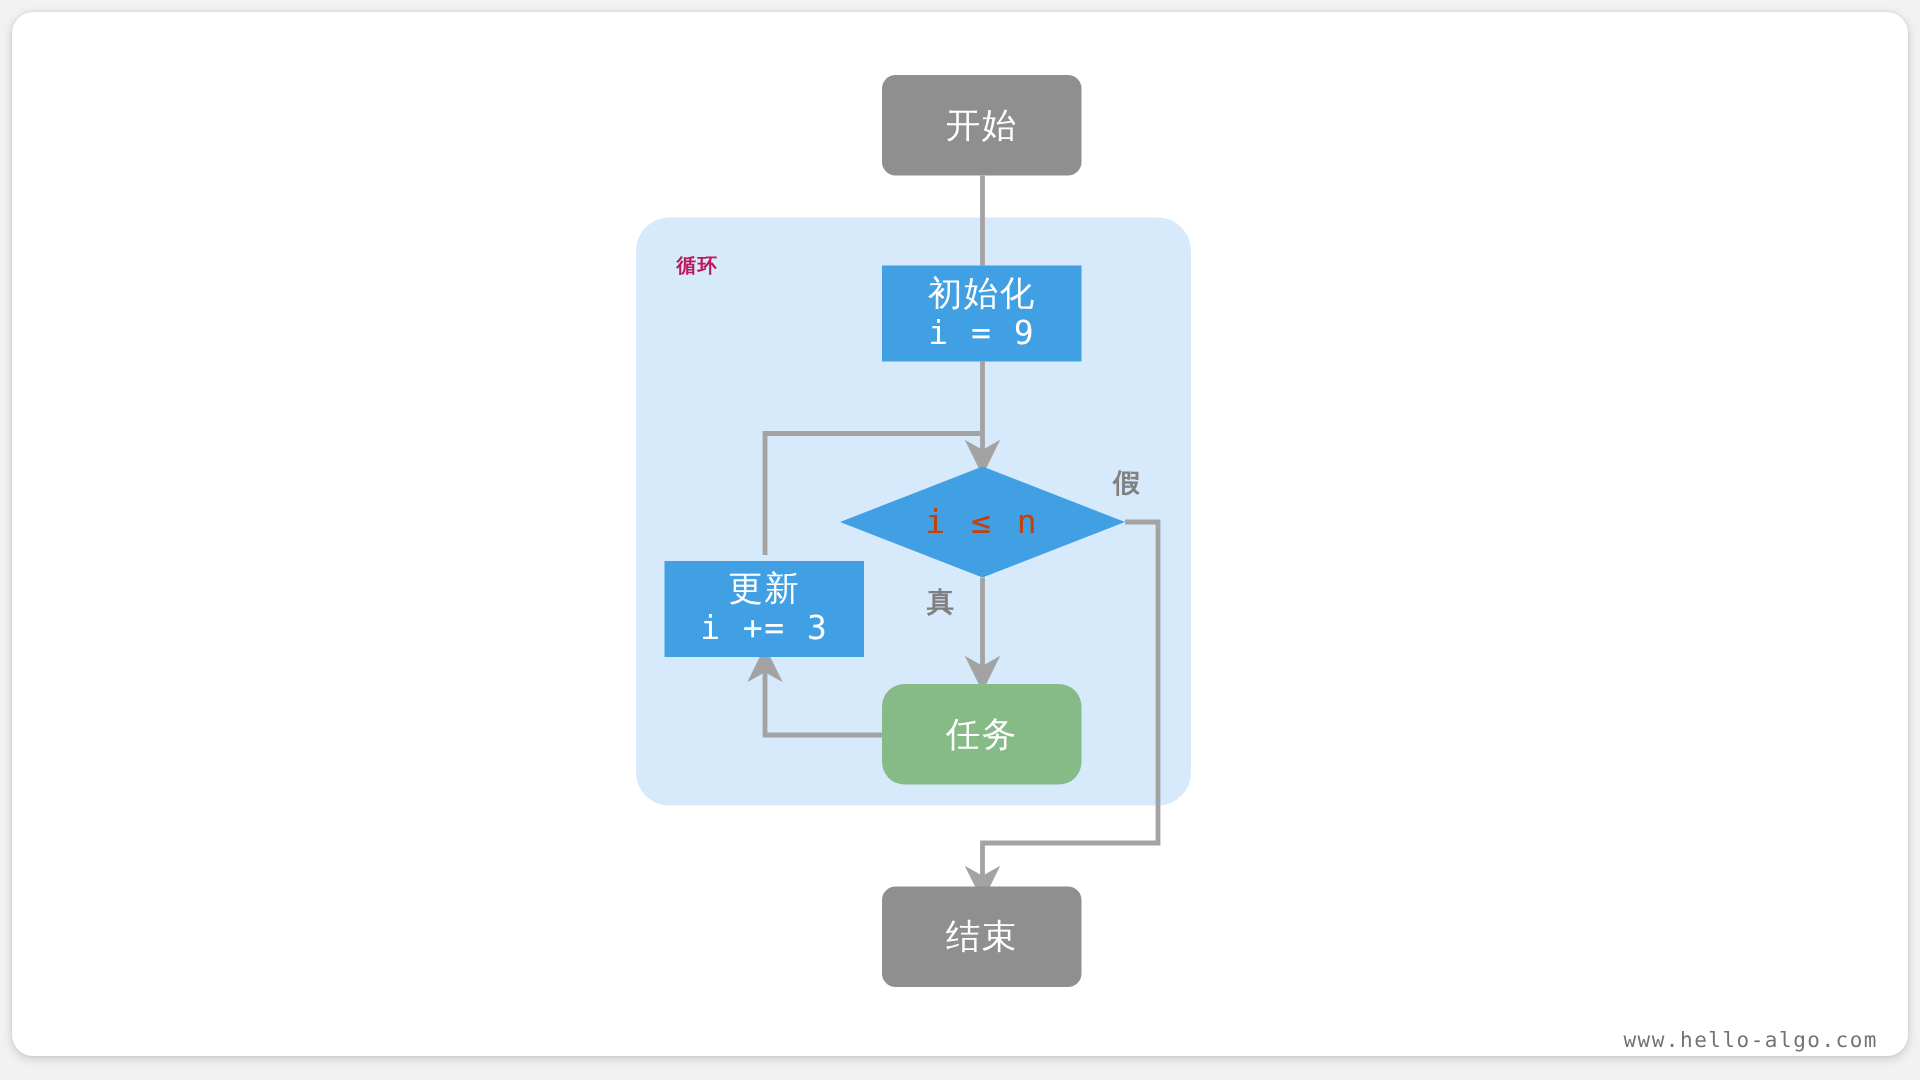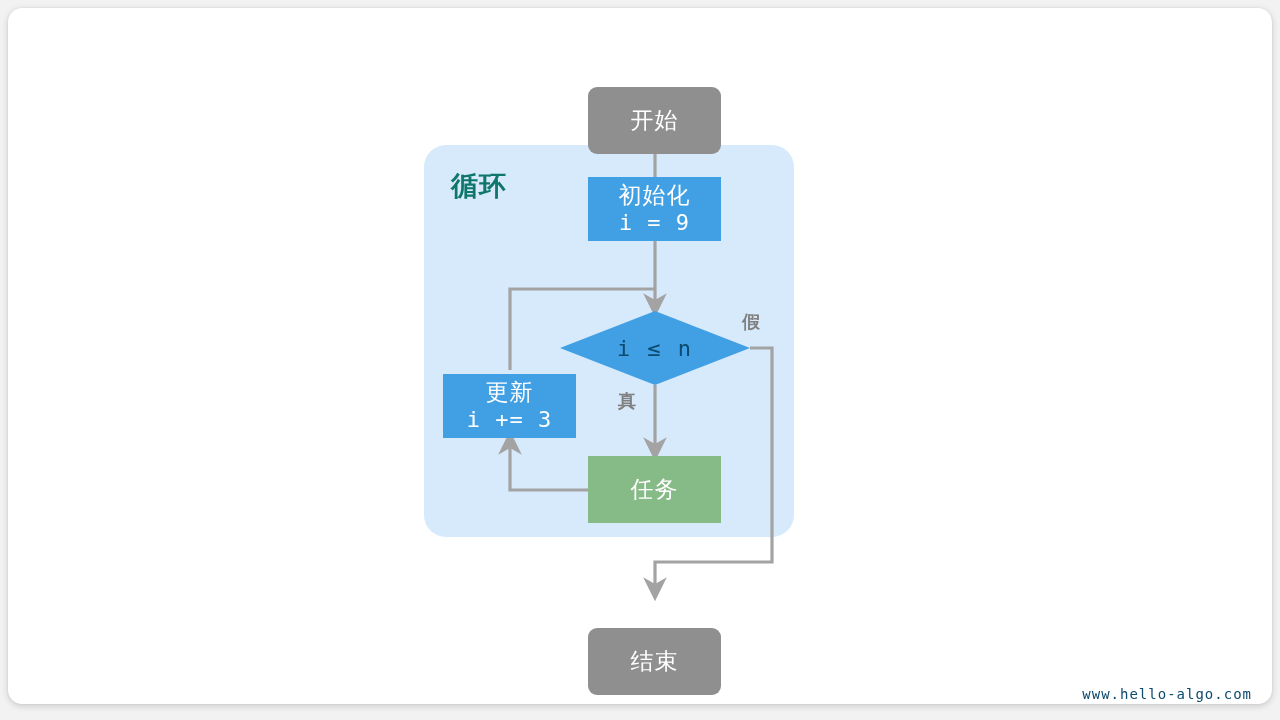--- a/index.html
+++ b/index.html
@@ -62,44 +62,43 @@
   .node .line-code {
     font-family: "DejaVu Sans Mono", "Liberation Mono", monospace;
     font-size: 22px;
     letter-spacing: 1px;
   }
 
   
   .node-terminator {
     background: #8f8f8f;
     border-radius: 9px;
-    margin-top: 37px;
   }
 
   
   .node-process-blue { background: #41a0e4; }
   .node-process-green { background: #86ba86; }
 
   
   #loop-container {
     position: absolute;
     left: 424px;
     top: 145px;
     width: 370px;
     height: 392px;
     background: #d7eafb;
     border-radius: 22px;
   }
   #loop-container-label {
     position: absolute;
     left: 27px;
     top: 23px;
-    font-size: 27px;
+    font-size: 13px;
     font-weight: bold;
-    color: #0f766e;
+    color: #be185d;
     letter-spacing: 1px;
     font-family: "Liberation Sans", "DejaVu Sans", sans-serif;
   }
 
   
   #decision-node {
     position: absolute;
     left: 560px;
     top: 311px;
     width: 190px;
@@ -108,41 +107,41 @@
   #decision-node svg { display: block; }
   #decision-label {
     position: absolute;
     left: 0;
     top: 0;
     width: 190px;
     height: 74px;
     display: flex;
     align-items: center;
     justify-content: center;
-    color: #0c4a6e;
+    color: #c2410c;
     font-family: "DejaVu Sans Mono", "Liberation Mono", monospace;
     font-size: 22px;
     letter-spacing: 2px;
   }
 
   
   .edge-label {
     position: absolute;
     color: #808080;
     font-weight: bold;
     font-size: 18px;
     font-family: "Liberation Sans", "DejaVu Sans", sans-serif;
     user-select: none;
   }
 
   #watermark {
     position: absolute;
     right: 28px;
     bottom: 18px;
-    color: #0c4a6e;
+    color: #737373;
     font-family: "DejaVu Sans Mono", "Liberation Mono", monospace;
     font-size: 14px;
     letter-spacing: 1px;
     user-select: none;
   }
 </style>
 </head>
 <body>
 
 <div id="page">
@@ -190,21 +189,21 @@
       <polygon points="95,0 190,37 95,74 0,37" fill="#41a0e4"></polygon>
     </svg>
     <div id="decision-label">i ≤ n</div>
   </div>
 
   <div class="node node-process-blue" style="left:443px; top:374px; width:133px; height:64px;justify-content:center;">
     <span class="line-cjk">更新</span>
     <span class="line-code">i += 3</span>
   </div>
 
-  <div class="node node-process-green" style="left:588px; top:456px; width:133px; height:67px;">
+  <div class="node node-process-green" style="left:588px; top:456px; width:133px; height:67px;border-radius:15px;">
     <span class="line-cjk">任务</span>
   </div>
 
   <div class="node node-terminator" style="left:588px; top:591px; width:133px; height:67px;">
     <span class="line-cjk">结束</span>
   </div>
 
   <div class="edge-label" style="left:618px; top:389px;">真</div>
 
   <div class="edge-label" style="left:742px; top:310px;">假</div>

